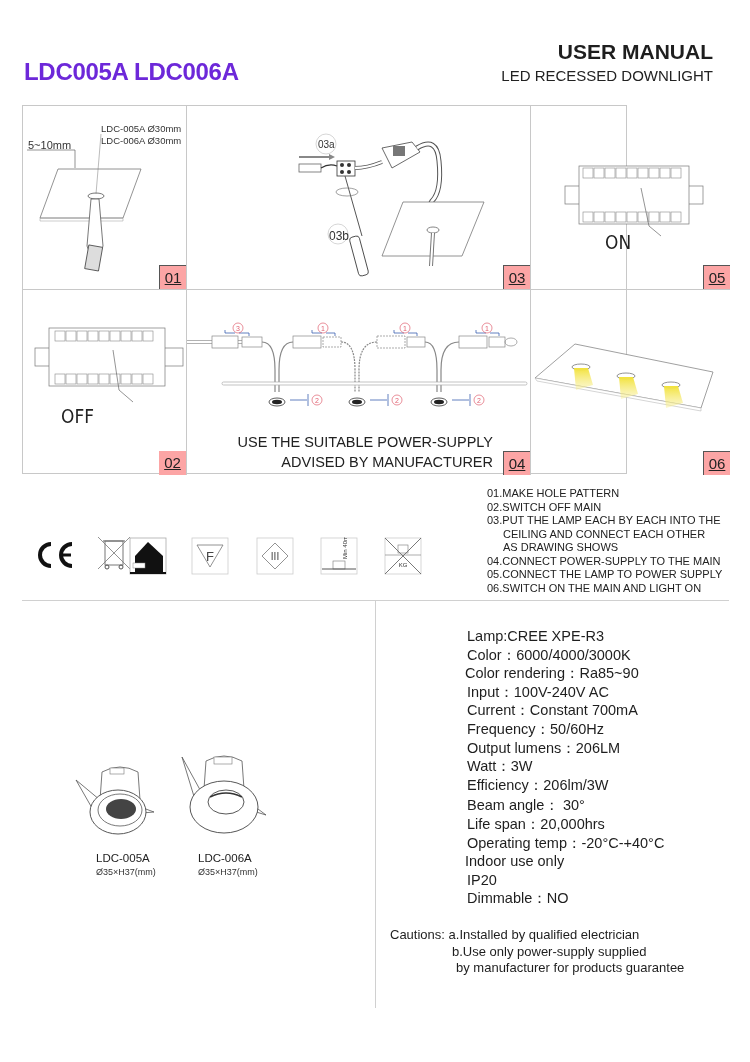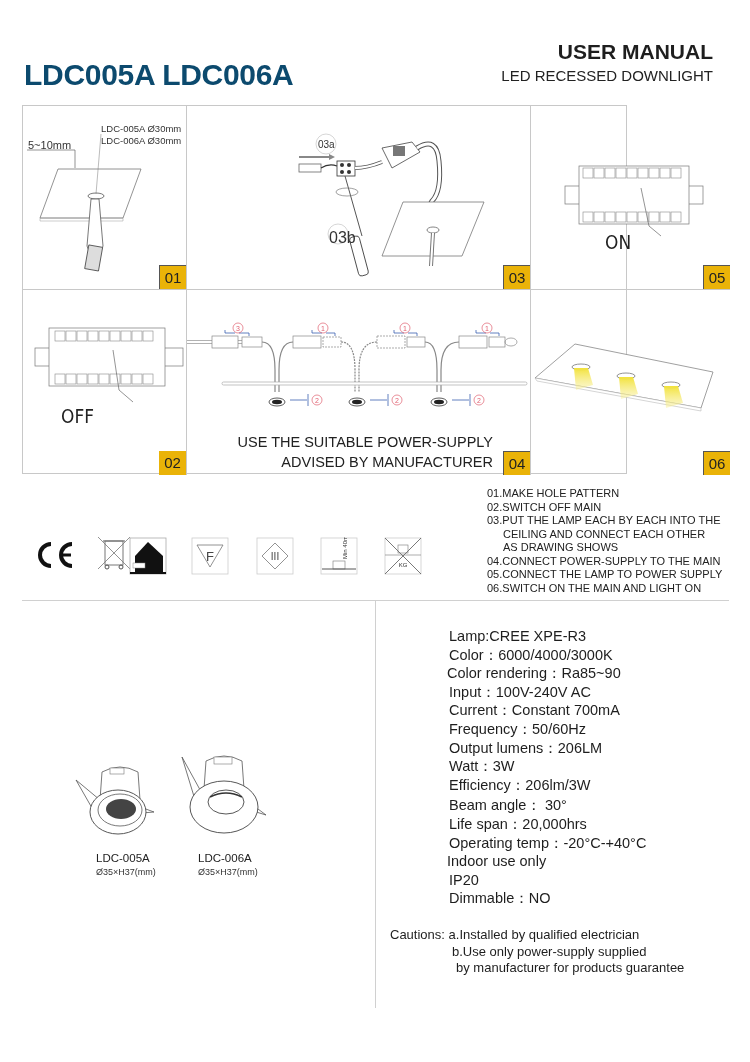--- a/index.html
+++ b/index.html
@@ -2,34 +2,34 @@
 <html><head>
   <meta charset="utf-8">
   <style>
     * { box-sizing: border-box; margin: 0; padding: 0; }
     html, body { width: 750px; height: 1062px; background: #ffffff; overflow: hidden; }
     body { position: relative; font-family: "Liberation Sans", sans-serif; color: #222; }
 
     .abs { position: absolute; }
 
     
-    .model-title { left: 24px; top: 58px; font-size: 30px; font-weight: bold; color: #0c4a6e; letter-spacing: -0.3px; }
+    .model-title { left: 24px; top: 58px; font-size: 24px; font-weight: bold; color: #6d28d9; letter-spacing: -0.3px; }
     .manual-title { right: 37px; top: 40px; font-size: 21px; font-weight: bold; color: #1e1e1e; text-align: right; }
     .manual-sub { right: 37px; top: 67px; font-size: 15px; color: #222; text-align: center; }
 
     
     .grid { left: 22px; top: 105px; width: 605px; height: 369px; border: 1px solid #c8c8c8; }
     .cell { position: absolute; border-right: 1px solid #c8c8c8; border-bottom: 1px solid #c8c8c8; overflow: hidden; }
     .cell.c1 { left: 0; width: 164px; }
     .cell.c2 { left: 164px; width: 344px; }
     .cell.c3 { left: 508px; width: 199px; border-right: none; }
     .cell.r1 { top: 0; height: 184px; }
     .cell.r2 { top: 184px; height: 185px; border-bottom: none; }
     .step-num { position: absolute; right: 0; bottom: 0; width: 27px; height: 24px; border-left: 1px solid #555; border-top: 1px solid #555;
-      font-size: 15px; text-align: center; line-height: 23px; color: #222; background: #eab308; }
+      font-size: 15px; text-align: center; line-height: 23px; color: #222; background: #fca5a5; text-decoration: underline; }
     .step-num.noborder { border: none; }
     .cell svg { position: absolute; left: 0; top: 0; }
 
     .lbl { position: absolute; font-size: 9.5px; color: #333; white-space: nowrap; }
     .big-lbl { position: absolute; font-size: 20px; color: #222; font-family: "DejaVu Sans", sans-serif; transform: scaleX(0.85); transform-origin: left; }
     .psu-text { position: absolute; font-size: 14.5px; color: #222; text-align: right; line-height: 20px; }
 
     
     .cert-row { left: 28px; top: 535px; width: 420px; height: 48px; }
     .cert { position: absolute; top: 0; width: 38px; height: 38px; }
@@ -41,21 +41,21 @@
 
     
     .hline { left: 22px; top: 600px; width: 707px; height: 1px; background: #d0d0d0; }
     .vline { left: 375px; top: 600px; width: 1px; height: 408px; background: #d0d0d0; }
 
     
     .prod-label { font-size: 11.5px; color: #222; }
     .prod-dim { font-size: 9px; color: #333; }
 
     
-    .specs { left: 449px; top: 627px; font-size: 14.5px; line-height: 18.6px; color: #1e1e1e; }
+    .specs { left: 467px; top: 627px; font-size: 14.5px; line-height: 18.6px; color: #1e1e1e; }
     .specs div { white-space: nowrap; }
 
     .cautions { left: 390px; top: 927px; font-size: 13px; line-height: 16.5px; color: #1e1e1e; }
     .cautions div { white-space: nowrap; }
   </style>
 </head>
 <body>
 
 <div class="abs model-title">LDC005A LDC006A</div>
 <div class="abs manual-title">USER MANUAL</div>
@@ -101,21 +101,21 @@
       <ellipse cx="246" cy="124" rx="6" ry="3" fill="none" stroke="#666" stroke-width="0.8"></ellipse>
       <path d="M246,127 L244,160" stroke="#777" stroke-width="4"></path>
       <path d="M246,127 L244,160" stroke="#fff" stroke-width="2"></path>
       <line x1="158" y1="70" x2="175" y2="130" stroke="#555" stroke-width="1"></line>
       <ellipse cx="160" cy="86" rx="11" ry="4" fill="none" stroke="#777" stroke-width="0.7"></ellipse>
       <rect x="167" y="130" width="10" height="40" rx="3" fill="#fff" stroke="#333" stroke-width="0.8" transform="rotate(-15 172 150)"></rect>
       <circle cx="139" cy="38" r="10" fill="#fff" stroke="#ccc" stroke-width="0.8"></circle>
       <circle cx="151" cy="128" r="10" fill="#fff" stroke="#ccc" stroke-width="0.8"></circle>
     </svg>
     <div class="lbl" style="left:131px;top:33px;font-size:10px;">03a</div>
-    <div class="lbl" style="left:142px;top:123px;font-size:16px;">03b</div>
+    <div class="lbl" style="left:142px;top:123px;font-size:12px;">03b</div>
     <div class="step-num">03</div>
   </div>
 
   <div class="cell c3 r1">
     <svg width="199" height="184">
       <rect x="34" y="80" width="20" height="18" fill="#fff" stroke="#777" stroke-width="0.7"></rect>
       <rect x="150" y="80" width="22" height="18" fill="#fff" stroke="#777" stroke-width="0.7"></rect>
       <rect x="48" y="60" width="110" height="58" fill="#fff" stroke="#777" stroke-width="0.7"></rect>
       <g stroke="#888" stroke-width="0.6" fill="#fff">
         <rect x="52" y="62" width="10" height="10"></rect>

